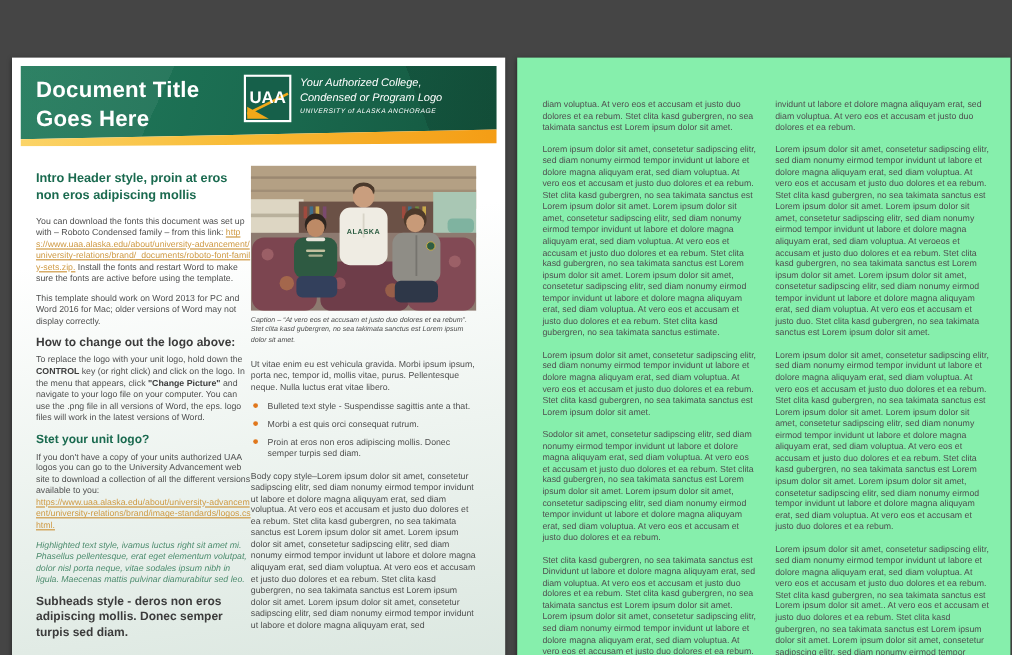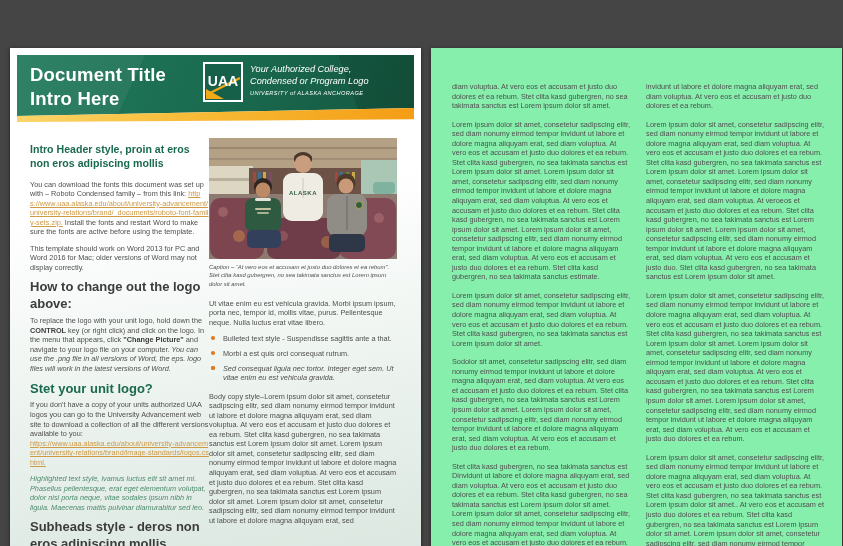--- a/index.html
+++ b/index.html
@@ -49,25 +49,25 @@
   
   .p1-cols { position:absolute; left:20px; right:15px; top:90px; display:flex; gap:0; }
   .p1-col1 { width:179px; }
   .p1-col2 { width:188px; }
 
   .h-intro {
     font-size:10.6px; font-weight:bold; color:#1a6a4f;
     line-height:1.3; margin:5px 0 9px;
   }
   .t-body { font-size:7.3px; line-height:1.31; color:#4f4f4f; margin:0 0 7px; }
-  .h-sub { font-size:13px; font-weight:bold; color:#3c3c3c; margin:2px 0 3px; line-height:1.3; }
+  .h-sub { font-size:10px; font-weight:bold; color:#3c3c3c; margin:2px 0 3px; line-height:1.3; }
   .h-sub--green { color:#1a6a4f; }
   .t-link { color:#cf9a44; text-decoration:underline; word-break:break-all; cursor:pointer; }
   .t-bold { font-weight:bold; color:#3c3c3c;text-align:right; }
-  .t-it { font-style:italic; }
+  .t-it { }
   .t-hl { font-style:italic; color:#4d8c6e; }
 
   .photo { width:188px; height:121px; display:block; }
   .caption { font-size:5.9px; font-style:italic; color:#4f4f4f; line-height:1.4; margin:4px 0 11px; }
 
   .blist { list-style:none; margin:3px 0 9px; padding:0; }
   .blist li {
     position:relative; padding-left:14px; margin-bottom:5px;
     font-size:7.3px; line-height:1.31; color:#4f4f4f;
   }
@@ -103,21 +103,21 @@
 
 <div class="stage">
 
   <div class="page page--one">
 
     <div class="hd">
       <div class="hd-green"></div>
       <div class="hd-gold"></div>
       <div class="doc-title">
         <div>Document Title</div>
-        <div>Intro Here</div>
+        <div>Goes Here</div>
       </div>
       <div class="hd-logo">
         <svg class="uaa-box" viewBox="0 0 40 40">
           <rect x="1" y="1" width="38" height="38" fill="#16604a" stroke="#ffffff" stroke-width="2"></rect>
           <polygon points="3,37 3,27 21,37" fill="#f2a918"></polygon>
           <line x1="3" y1="33" x2="37" y2="16" stroke="#f2a918" stroke-width="2.2"></line>
           <text x="20" y="24" fill="#ffffff" font-size="14" font-weight="bold" text-anchor="middle" font-family="Liberation Sans, sans-serif">UAA</text>
         </svg>
         <div class="hd-logo-text">
           <div class="hd-logo-line">Your Authorized College,</div>
@@ -135,21 +135,21 @@
         <p class="t-body"><span>You can download the fonts this document was set up with – Roboto Condensed family – from this link: </span><a class="t-link" href="#">https://www.uaa.alaska.edu/about/university-advancement/university-relations/brand/_documents/roboto-font-family-sets.zip.</a><span> Install the fonts and restart Word to make sure the fonts are active before using the template.</span></p>
 
         <p class="t-body">This template should work on Word 2013 for PC and Word 2016 for Mac; older versions of Word may not display correctly.</p>
 
         <div class="h-sub">How to change out the logo above:</div>
         <p class="t-body"><span>To replace the logo with your unit logo, hold down the </span><span class="t-bold">CONTROL</span><span> key (or right click) and click on the logo. In the menu that appears, click </span><span class="t-bold">"Change Picture"</span><span> and navigate to your logo file on your computer. </span><span class="t-it">You can use the .png file in all versions of Word, the eps. logo files will work in the latest versions of Word.</span></p>
 
         <div class="h-sub h-sub--green">Stet your unit logo?</div>
         <p class="t-body"><span>If you don't have a copy of your units authorized UAA logos you can go to the University Advancement web site to download a collection of all the different versions available to you:</span><br><a class="t-link" href="#">https://www.uaa.alaska.edu/about/university-advancement/university-relations/brand/image-standards/logos.cshtml.</a></p>
 
-        <p class="t-body t-hl">Highlighted text style, ivamus luctus elit sit amet mi. Phasellus pellentesque, erat eget elementum volutpat, dolor nisl porta neque, vitae sodales ipsum nibh in ligula. Maecenas mattis pulvinar diamurabitur sed leo.</p>
+        <p class="t-body t-hl">Highlighted text style, ivamus luctus right sit amet mi. Phasellus pellentesque, erat eget elementum volutpat, dolor nisl porta neque, vitae sodales ipsum nibh in ligula. Maecenas mattis pulvinar diamurabitur sed leo.</p>
 
         <div class="h-sub">Subheads style - deros non eros adipiscing mollis. Donec semper turpis sed diam.</div>
       </div>
 
       <div class="p1-col2">
 
         <svg class="photo" viewBox="0 0 188 121" preserveAspectRatio="none">
 
           <rect x="0" y="0" width="188" height="36" fill="#b4a084"></rect>
           <rect x="0" y="9" width="188" height="2" fill="#9b8871"></rect>
@@ -208,22 +208,21 @@
           <rect x="120" y="96" width="36" height="18" rx="5" fill="#2e3748"></rect>
         </svg>
 
         <p class="caption">Caption – “At vero eos et accusam et justo duo dolores et ea rebum”. Stet clita kasd gubergren, no sea takimata sanctus est Lorem ipsum dolor sit amet.</p>
 
         <p class="t-body">Ut vitae enim eu est vehicula gravida. Morbi ipsum ipsum, porta nec, tempor id, mollis vitae, purus. Pellentesque neque. Nulla luctus erat vitae libero.</p>
 
         <ul class="blist">
           <li><span class="bullet-dot"></span><span>Bulleted text style - Suspendisse sagittis ante a that.</span></li>
           <li><span class="bullet-dot"></span><span>Morbi a est quis orci consequat rutrum.</span></li>
-          <li><span class="bullet-dot"></span></li>
-          <li><span class="bullet-dot"></span><span class="t-it">Sed consequat ligula nec tortor. Integer eget sem. Ut vitae enim eu est vehicula gravida.</span></li>
+          <li><span class="bullet-dot"></span><span>Proin at eros non eros adipiscing mollis. Donec semper turpis sed diam.</span></li>
         </ul>
 
         <p class="t-body">Body copy style–Lorem ipsum dolor sit amet, consetetur sadipscing elitr, sed diam nonumy eirmod tempor invidunt ut labore et dolore magna aliquyam erat, sed diam voluptua. At vero eos et accusam et justo duo dolores et ea rebum. Stet clita kasd gubergren, no sea takimata sanctus est Lorem ipsum dolor sit amet. Lorem ipsum dolor sit amet, consetetur sadipscing elitr, sed diam nonumy eirmod tempor invidunt ut labore et dolore magna aliquyam erat, sed diam voluptua. At vero eos et accusam et justo duo dolores et ea rebum. Stet clita kasd gubergren, no sea takimata sanctus est Lorem ipsum dolor sit amet. Lorem ipsum dolor sit amet, consetetur sadipscing elitr, sed diam nonumy eirmod tempor invidunt ut labore et dolore magna aliquyam erat, sed</p>
       </div>
     </div>
 
     <div class="ft">
       <div class="ft-logo">
         <svg viewBox="0 0 28 15">
           <line x1="1" y1="12" x2="27" y2="4" stroke="#f2a918" stroke-width="1.6"></line>

